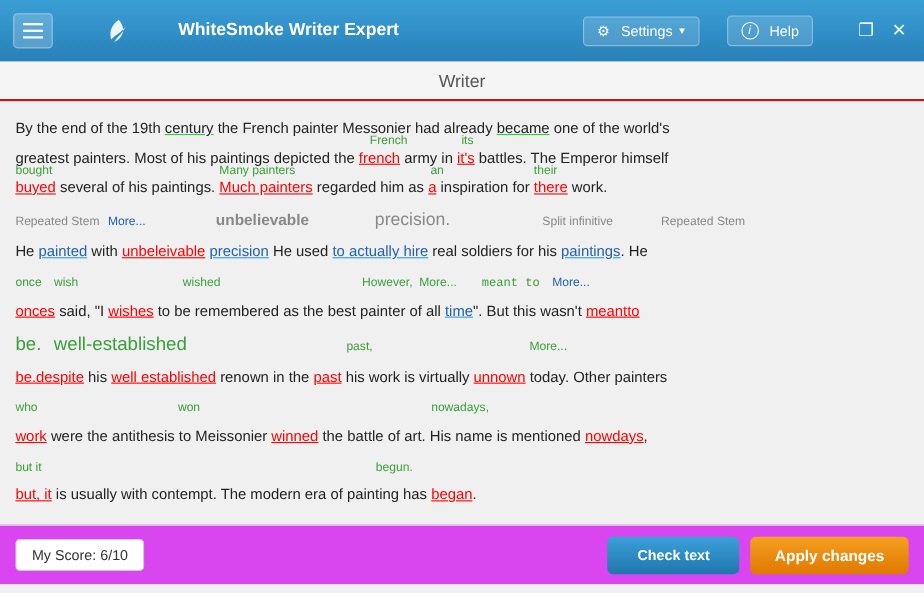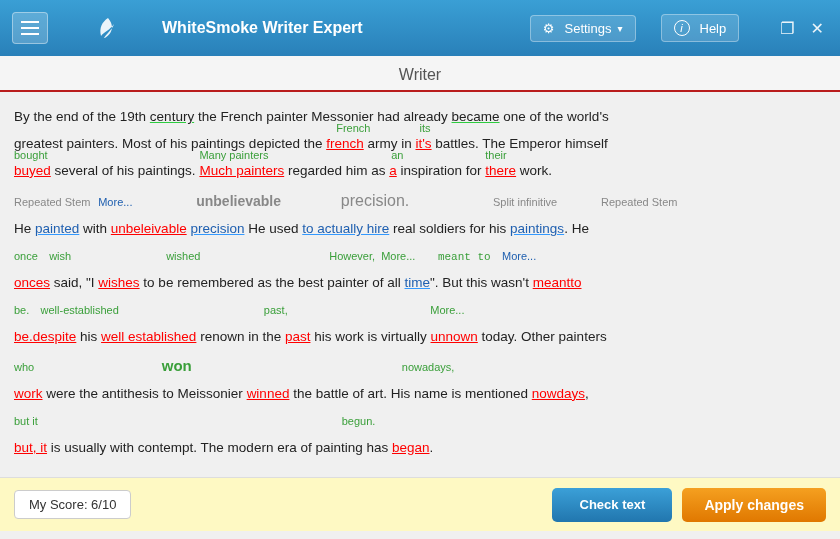--- a/index.html
+++ b/index.html
@@ -110,21 +110,21 @@
     .text-editor-wrapper::-webkit-scrollbar-track { background: #f0f0f0; border-left: 1px solid #ddd; }
     .text-editor-wrapper::-webkit-scrollbar-thumb { background: #bbb; border: 2px solid #f0f0f0; border-radius: 3px; }
 
     .underline-red { text-decoration: underline; text-decoration-color: red; color: red; }
     .underline-green { text-decoration: underline; text-decoration-color: #2ecc40; }
     .underline-blue { text-decoration: underline; text-decoration-color: #3399ff; color: #2060b0; }
 
     
     .bottom-bar {
       height: 54px;
-      background: #fef9c3;
+      background: #d946ef;
       border-top: 1px solid #ddd;
       display: flex;
       align-items: center;
       padding: 0 14px;
       justify-content: space-between;
     }
     .score-badge {
       background: white;
       border: 1px solid #ccc;
       border-radius: 4px;
@@ -316,42 +316,42 @@
   <div class="text-paragraph">
     <span class="underline-red">onces</span>
     said, "I
     <span class="underline-red">wishes</span>
     to be remembered as the best painter of all
     <span class="underline-blue">time</span>". But this wasn't
     <span class="underline-red">meantto</span>
   </div>
 
   <div class="text-paragraph">
-    <span style="color:#3a9f3a; font-size:11px;margin-top:36px;">be.</span>&nbsp;&nbsp;
-    <span style="color:#3a9f3a; font-size:11px; margin-right:40px;">well-established</span>
+    <span style="color:#3a9f3a; font-size:17px;margin-top:36px;">be.</span>&nbsp;&nbsp;
+    <span style="color:#3a9f3a; font-size:17px; margin-right:40px;">well-established</span>
     &nbsp;&nbsp;&nbsp;&nbsp;&nbsp;&nbsp;&nbsp;&nbsp;&nbsp;&nbsp;&nbsp;&nbsp;&nbsp;&nbsp;&nbsp;&nbsp;&nbsp;&nbsp;&nbsp;&nbsp;&nbsp;&nbsp;&nbsp;&nbsp;&nbsp;&nbsp;
     <span style="color:#3a9f3a; font-size:11px;">past,</span>
     &nbsp;&nbsp;&nbsp;&nbsp;&nbsp;&nbsp;&nbsp;&nbsp;&nbsp;&nbsp;&nbsp;&nbsp;&nbsp;&nbsp;&nbsp;&nbsp;&nbsp;&nbsp;&nbsp;&nbsp;&nbsp;&nbsp;&nbsp;&nbsp;&nbsp;&nbsp;&nbsp;&nbsp;&nbsp;&nbsp;&nbsp;&nbsp;&nbsp;&nbsp;&nbsp;&nbsp;
     <span style="color:#3a9f3a; font-size:11px;">More...</span>
   </div>
   <div class="text-paragraph">
     <span class="underline-red">be.despite</span>
     his
     <span class="underline-red">well established</span>
     renown in the
     <span class="underline-red">past</span>
     his work is virtually
     <span class="underline-red">unnown</span>
     today. Other painters
   </div>
 
   <div class="text-paragraph">
     <span style="color:#3a9f3a; font-size:11px;">who</span>
     &nbsp;&nbsp;&nbsp;&nbsp;&nbsp;&nbsp;&nbsp;&nbsp;&nbsp;&nbsp;&nbsp;&nbsp;&nbsp;&nbsp;&nbsp;&nbsp;&nbsp;&nbsp;&nbsp;&nbsp;&nbsp;&nbsp;&nbsp;&nbsp;&nbsp;&nbsp;&nbsp;&nbsp;&nbsp;&nbsp;&nbsp;&nbsp;
-    <span style="color:#3a9f3a; font-size:15px;font-weight:bold;">won</span>
+    <span style="color:#3a9f3a; font-size:11px;">won</span>
     &nbsp;&nbsp;&nbsp;&nbsp;&nbsp;&nbsp;&nbsp;&nbsp;&nbsp;&nbsp;&nbsp;&nbsp;&nbsp;&nbsp;&nbsp;&nbsp;&nbsp;&nbsp;&nbsp;&nbsp;&nbsp;&nbsp;&nbsp;&nbsp;&nbsp;&nbsp;&nbsp;&nbsp;&nbsp;&nbsp;&nbsp;&nbsp;&nbsp;&nbsp;&nbsp;&nbsp;&nbsp;&nbsp;&nbsp;&nbsp;&nbsp;&nbsp;&nbsp;&nbsp;&nbsp;&nbsp;&nbsp;&nbsp;&nbsp;&nbsp;&nbsp;&nbsp;&nbsp;&nbsp;
     <span style="color:#3a9f3a; font-size:11px;">nowadays,</span>
   </div>
   <div class="text-paragraph">
     <span class="underline-red">work</span>
     were the antithesis to Meissonier
     <span class="underline-red">winned</span>
     the battle of art. His name is mentioned
     <span class="underline-red">nowdays</span>,
   </div>

